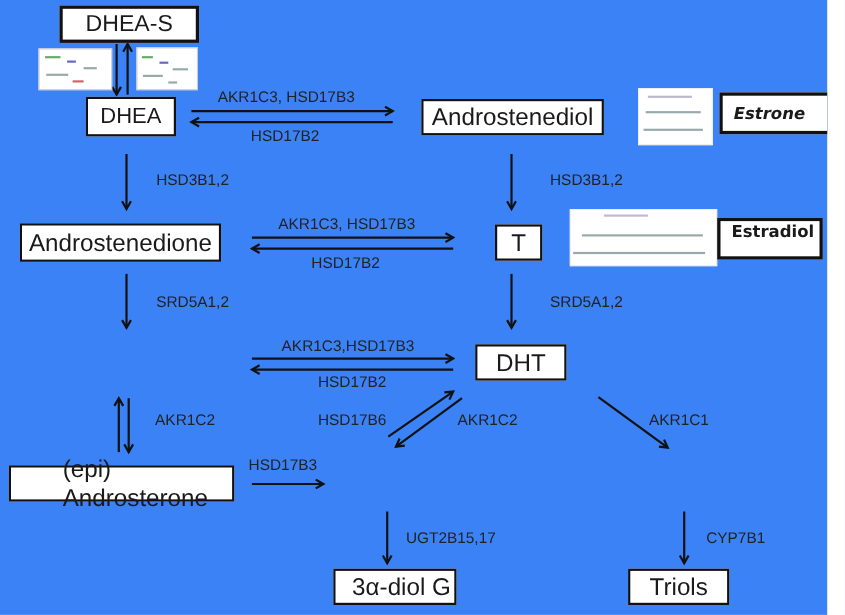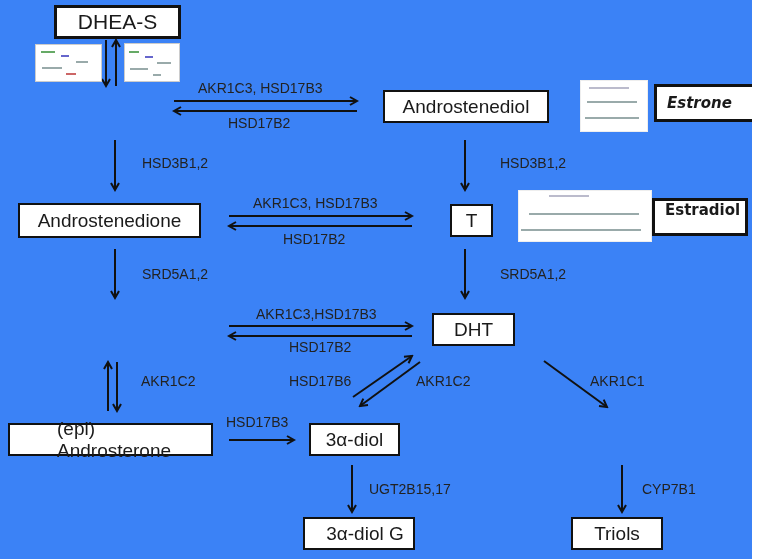--- a/index.html
+++ b/index.html
@@ -1,19 +1,19 @@
 <!DOCTYPE html>
 <html><head>
 <meta charset="utf-8">
 <style>
   html, body { margin: 0; padding: 0; background: #ffffff; }
   #stage { position: relative; width: 752px; height: 559px; overflow: hidden; background: #3b82f6;
            font-family: "Liberation Sans", sans-serif; color: #1a1a1a; }
   .box { position: absolute; border: 2px solid #111; background: #fff; box-sizing: border-box;
-         display: flex; align-items: center; justify-content: center; font-size: 19px; }
+         display: flex; align-items: center; justify-content: center; font-size: 22px; }
   .box.thick { border-width: 3px; }
   .box.bold { font-family: "DejaVu Sans", sans-serif; font-weight: bold; font-size: 15px; justify-content: flex-start; padding-left: 10px; }
   .lbl { position: absolute; font-size: 14px; color: #222; white-space: nowrap; }
   svg#arrows { position: absolute; left: 0; top: 0; }
   .thumb { position: absolute; border: 1px solid #ccc; background: #fff; }
   .thumb i { position: absolute; display: block; height: 2px; background: #9aa; }
 </style>
 </head>
 <body>
 
@@ -79,31 +79,31 @@
       <i style="left:6px;top:20px;width:50px;"></i>
       <i style="left:4px;top:36px;width:54px;"></i>
   </div>
   <div class="thumb" style="left:518px;top:190px;width:132px;height:50px;border-color:#eee;">
     <i style="left:30px;top:4px;width:40px;background:#bbc;"></i>
       <i style="left:10px;top:22px;width:110px;"></i>
       <i style="left:2px;top:38px;width:120px;"></i>
   </div>
 
   <div class="box thick" style="left:54px;top:5px;width:127px;height:34px;font-size:21px;">DHEA-S</div>
+  <div class="box" style="left:78px;top:88px;width:82px;height:36px;font-size:20px;">DHEA</div>
   <div class="box" style="left:383px;top:90px;width:166px;height:33px;">Androstenediol</div>
   <div class="box thick bold" style="left:654px;top:84px;width:101px;height:38px;font-style:italic;">Estrone</div>
 
   <div class="box" style="left:18px;top:203px;width:183px;height:35px;">Androstenedione</div>
   <div class="box" style="left:450px;top:204px;width:43px;height:33px;">T</div>
   <div class="box thick bold" style="left:652px;top:198px;width:96px;height:38px;align-items:flex-start;">Estradiol</div>
 
   <div class="box" style="left:432px;top:313px;width:83px;height:33px;">DHT</div>
 
   <div class="box" style="left:8px;top:423px;width:205px;height:33px;padding-left:47px;">(epi) Androsterone</div>
-  <div class="box" style="left:309px;top:423px;width:91px;height:33px;">3α-diol</div>
 
   <div class="box" style="left:303px;top:517px;width:112px;height:33px;padding-left:12px;">3α-diol G</div>
   <div class="box" style="left:571px;top:517px;width:92px;height:33px;">Triols</div>
 
   <span class="lbl" style="left:198px;top:80px;">AKR1C3, HSD17B3</span>
   <span class="lbl" style="left:228px;top:115px;">HSD17B2</span>
   <span class="lbl" style="left:142px;top:155px;">HSD3B1,2</span>
   <span class="lbl" style="left:500px;top:155px;">HSD3B1,2</span>
   <span class="lbl" style="left:253px;top:195px;">AKR1C3, HSD17B3</span>
   <span class="lbl" style="left:283px;top:231px;">HSD17B2</span>

